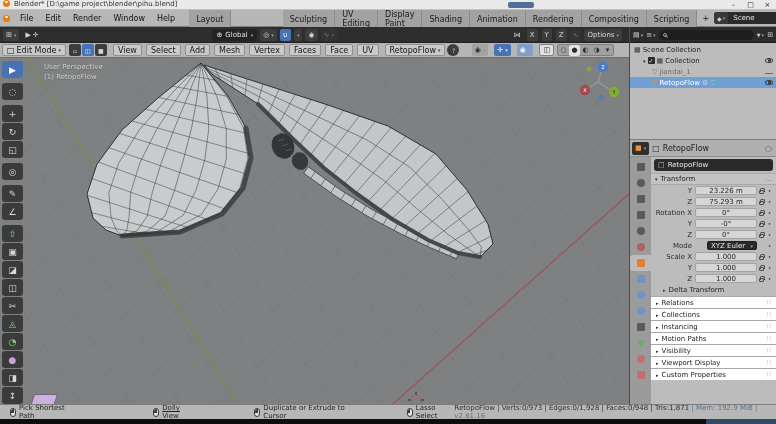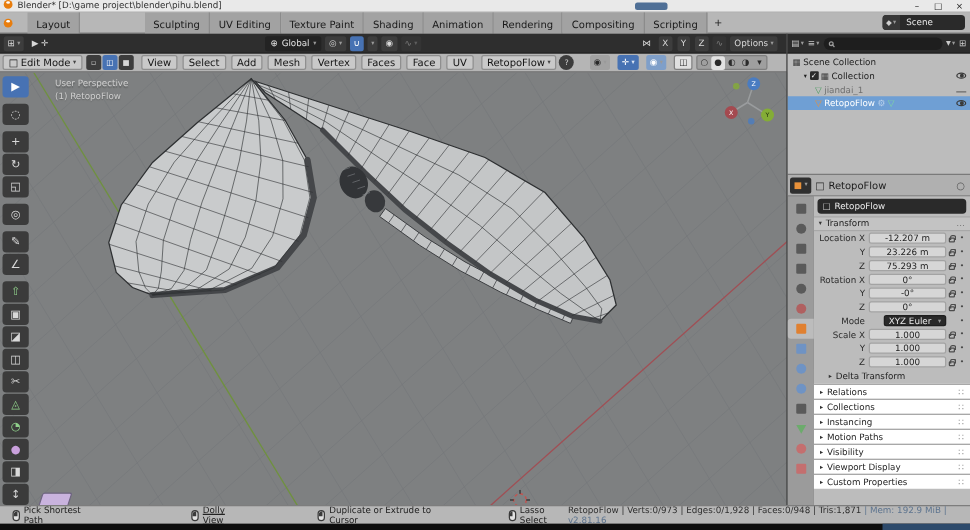--- a/index.html
+++ b/index.html
@@ -111,26 +111,33 @@
     <div class="wbtns">
       <span class="wbtn">–</span>
       <span class="wbtn">□</span>
       <span class="wbtn">×</span>
     </div>
   </div>
   <div id="title-accent" class="abs"></div>
 
   <div id="menubar" class="abs">
     <span class="blogo"></span>
+    <div id="menu-items" style="display:flex;">
+        <span class="menu-item">File</span>
+        <span class="menu-item">Edit</span>
+        <span class="menu-item">Render</span>
+        <span class="menu-item">Window</span>
+        <span class="menu-item">Help</span>
+      </div>
     <div id="workspace-tabs">
         <span class="ws-tab">Layout</span>
         <span class="ws-tab active">Modeling</span>
         <span class="ws-tab">Sculpting</span>
         <span class="ws-tab">UV Editing</span>
-        <span class="ws-tab">Texture Paint</span>
+        <span class="ws-tab">Display Paint</span>
         <span class="ws-tab">Shading</span>
         <span class="ws-tab">Animation</span>
         <span class="ws-tab">Rendering</span>
         <span class="ws-tab">Compositing</span>
         <span class="ws-tab">Scripting</span>
         <span class="ws-tab plus">+</span>
       </div>
     <div id="scene-group">
       <div class="sel-wrap">
         <span class="sel-icon">
@@ -552,28 +559,20 @@
       <span style="color:#cfcfcf;">□</span>
       <span>RetopoFlow</span>
     </div>
     <div class="panel-hdr">
       <span class="caret" style="color:#333;">▾</span>
       <span>Transform</span>
       <span style="margin-left:auto;color:#777;">…</span>
     </div>
     <div id="transform-rows">
         <div class="trow">
-          <span class="lbl">Location X</span>
-          <span class="field">-12.207 m</span>
-          <span class="lockc">
-            <span class="lock"></span>
-          </span>
-          <span class="dotc">•</span>
-        </div>
-        <div class="trow">
           <span class="lbl">Y</span>
           <span class="field">23.226 m</span>
           <span class="lockc">
             <span class="lock"></span>
           </span>
           <span class="dotc">•</span>
         </div>
         <div class="trow">
           <span class="lbl">Z</span>
           <span class="field">75.293 m</span>

